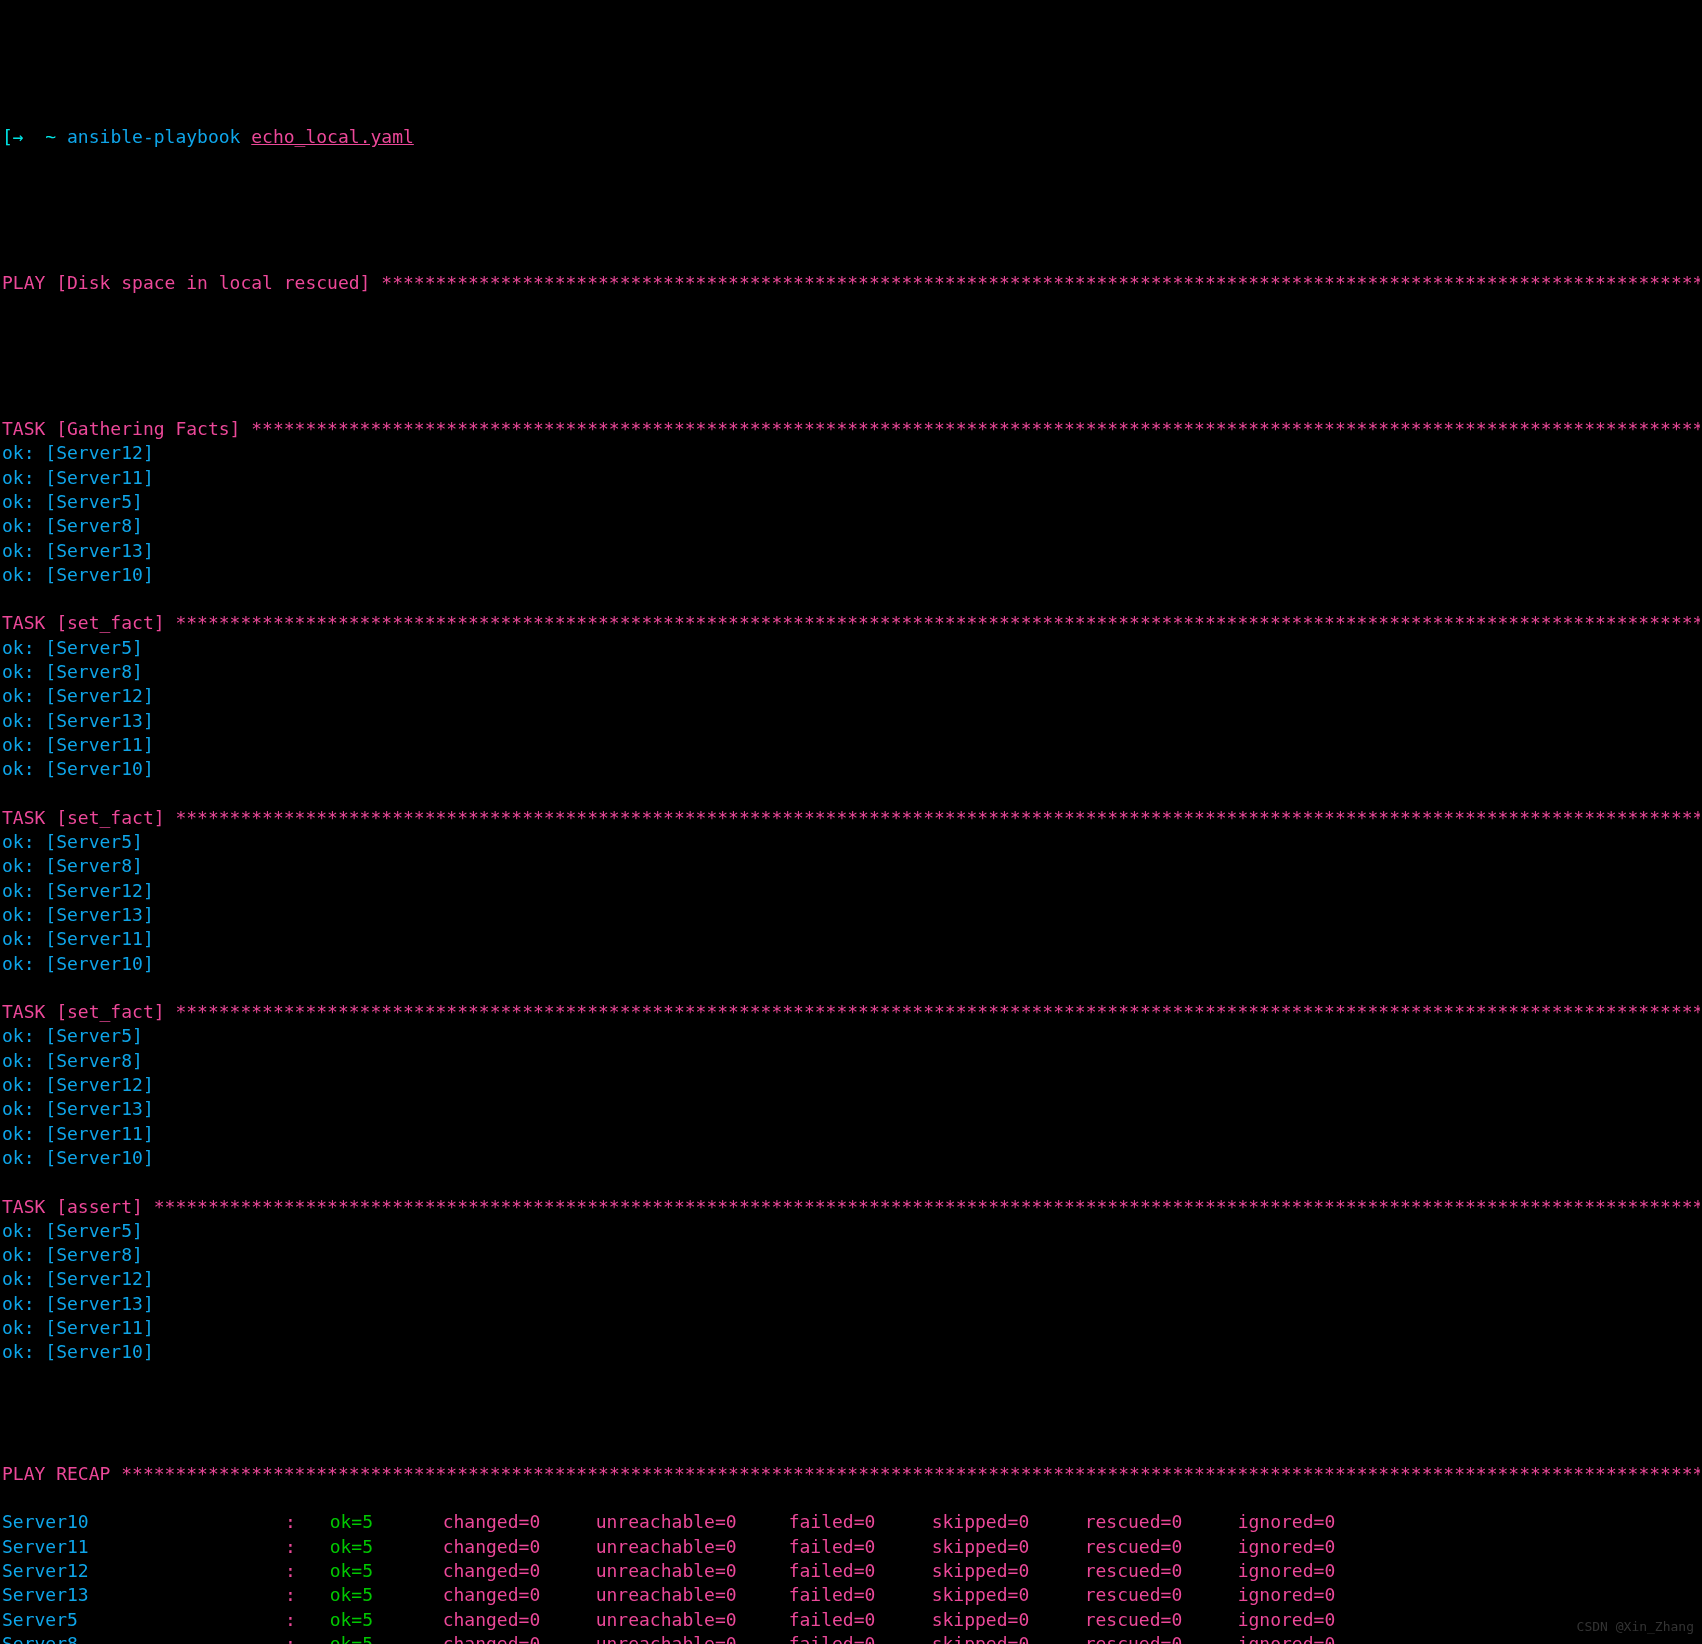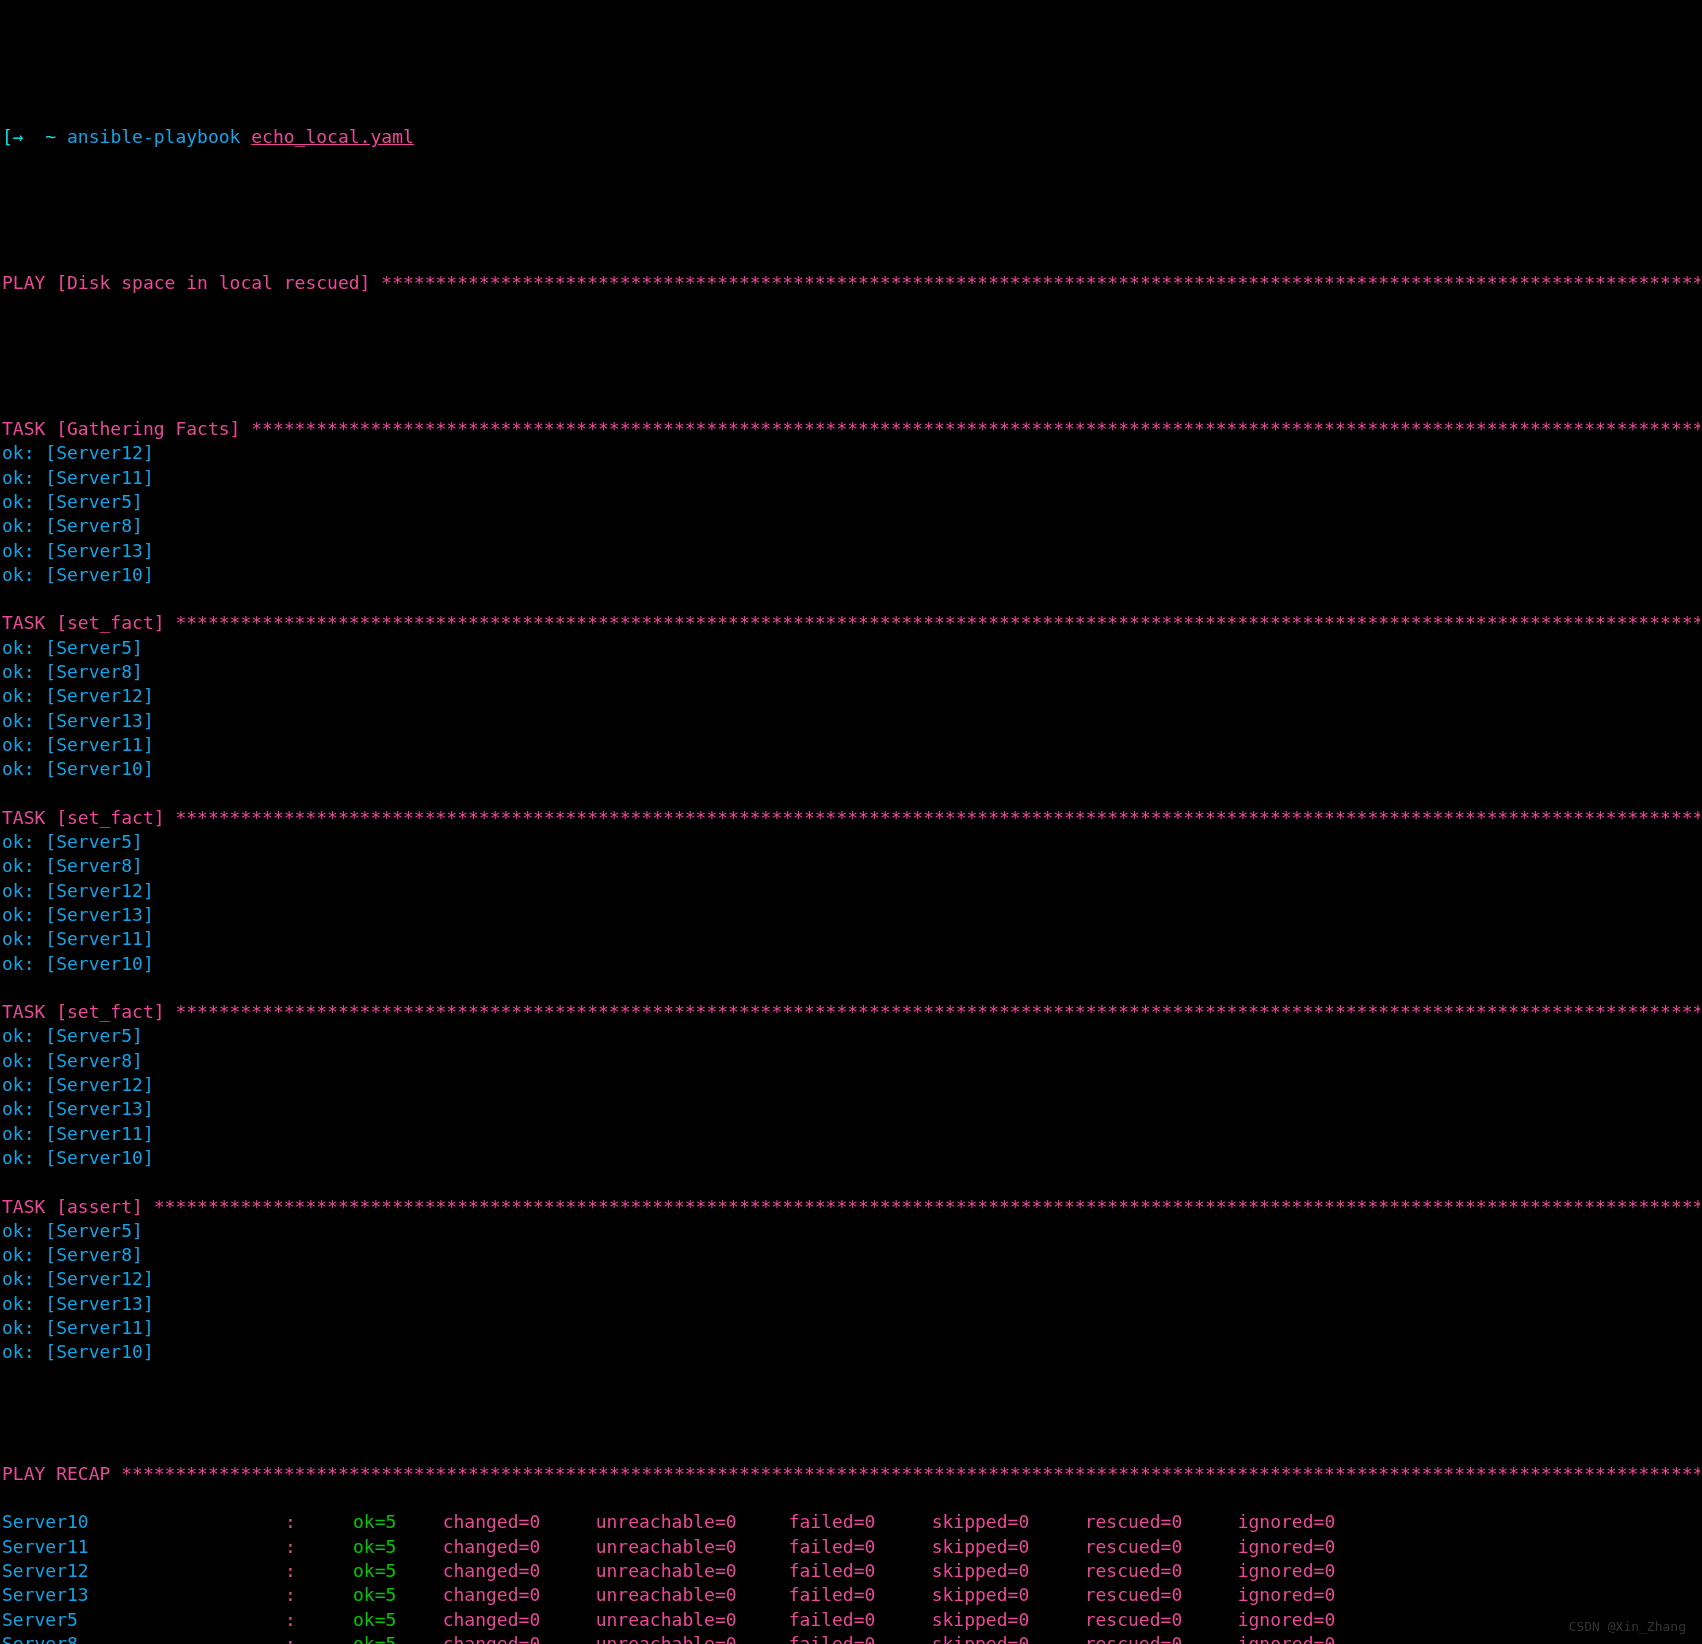--- a/index.html
+++ b/index.html
@@ -22,29 +22,29 @@
   .fill {
     flex: 1 1 auto;
     overflow: hidden;
   }
   .asterisks::after {
     content: "********************************************************************************************************************************************************************************************************************************";
     display: inline;
   }
   .watermark {
     position: fixed;
-    right: 16px;
+    right: 8px;
     bottom: 8px;
     color: #555;
     font-size: 13px;
     opacity: 0.6;
   }
   .recap-row { display: flex; gap: 23px; }
   .recap-host { width: 260px; }
-  .recap-ok   { width: 90px; color: #00c800; text-align: center; }
+  .recap-ok   { width: 90px; color: #00c800; }
 </style>
 </head>
 <body>
 
 
 
 
 <div class="row">
   <span class="cyan">[→  ~</span><span> </span><span class="green">ansible-playbook</span><span> </span><span class="white underline">echo_local.yaml</span>
 </div>

